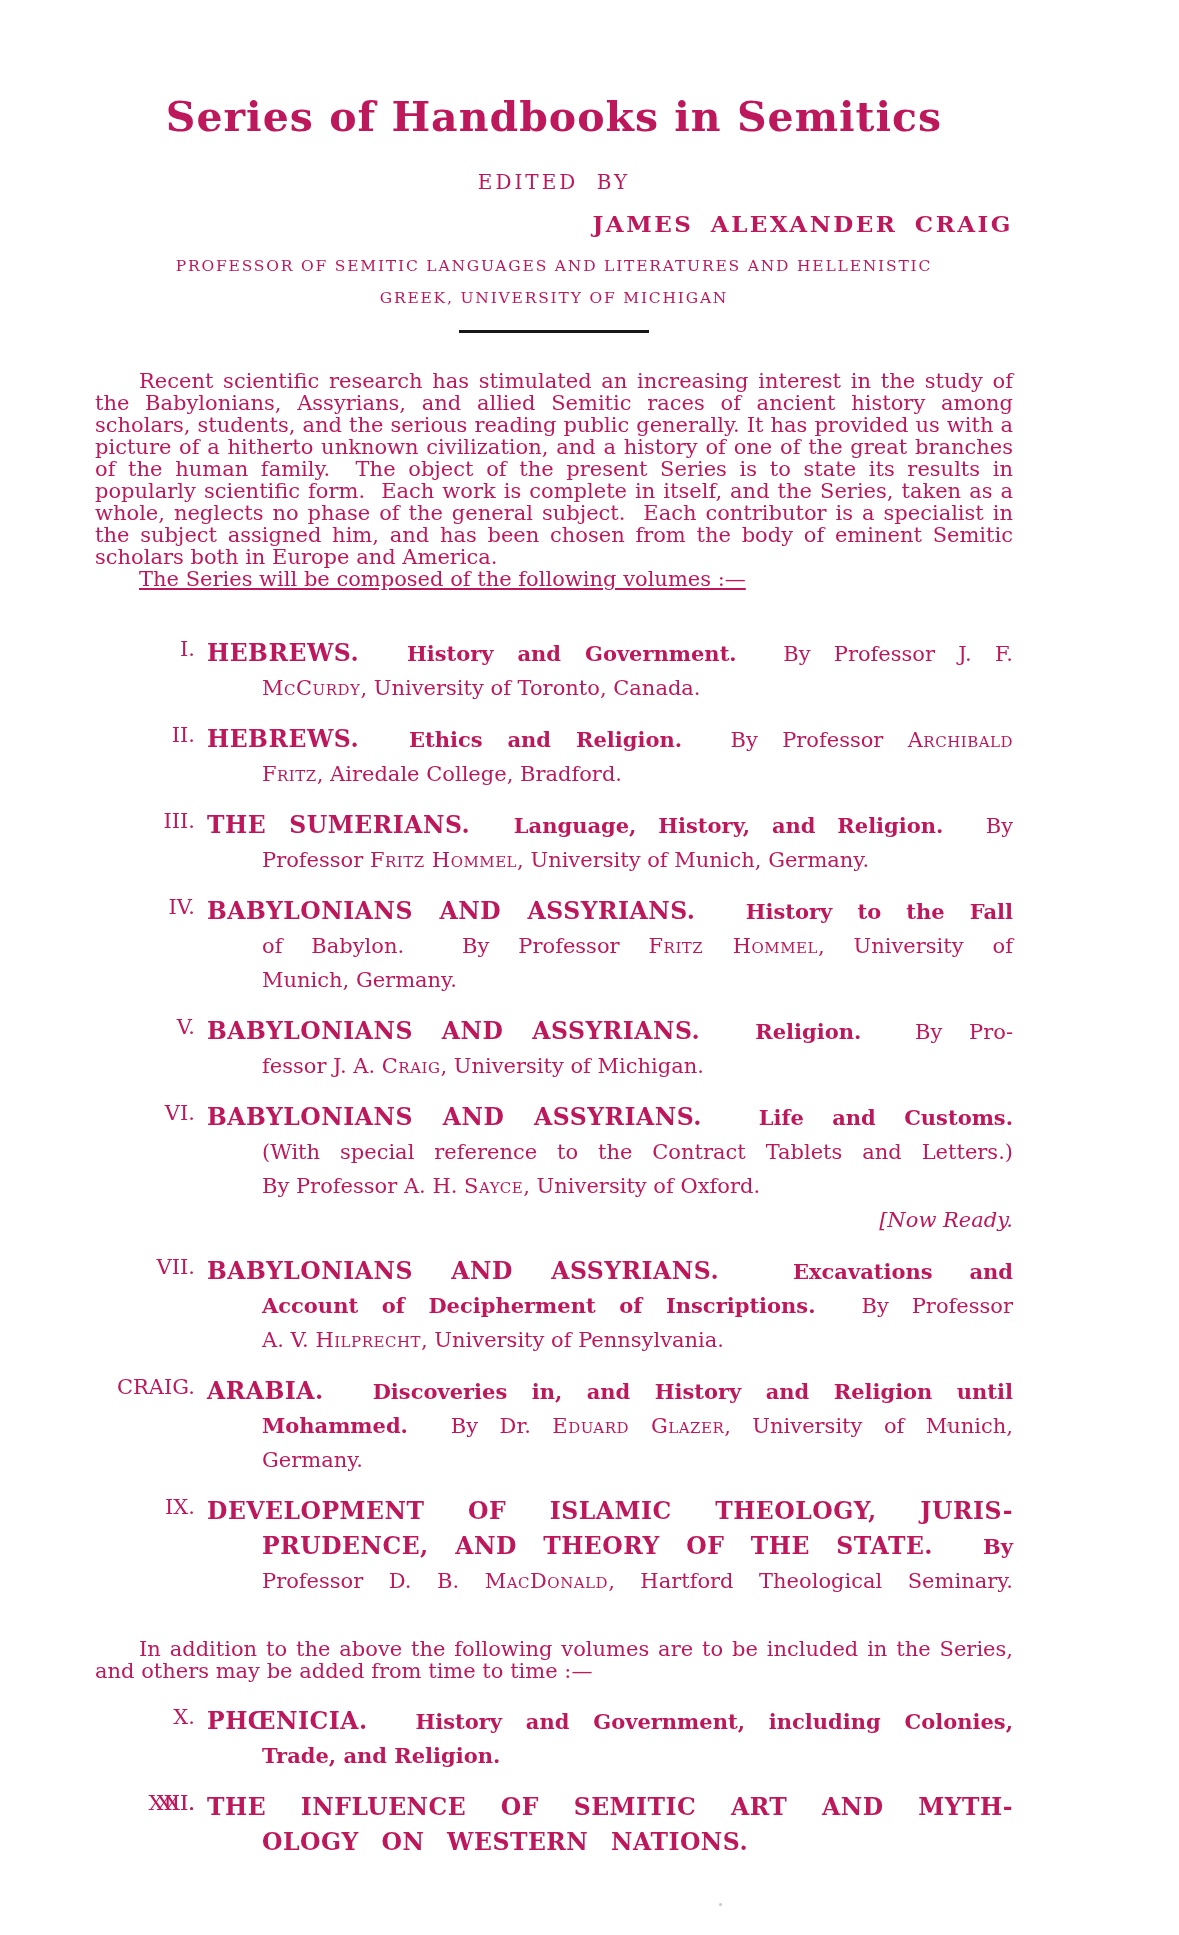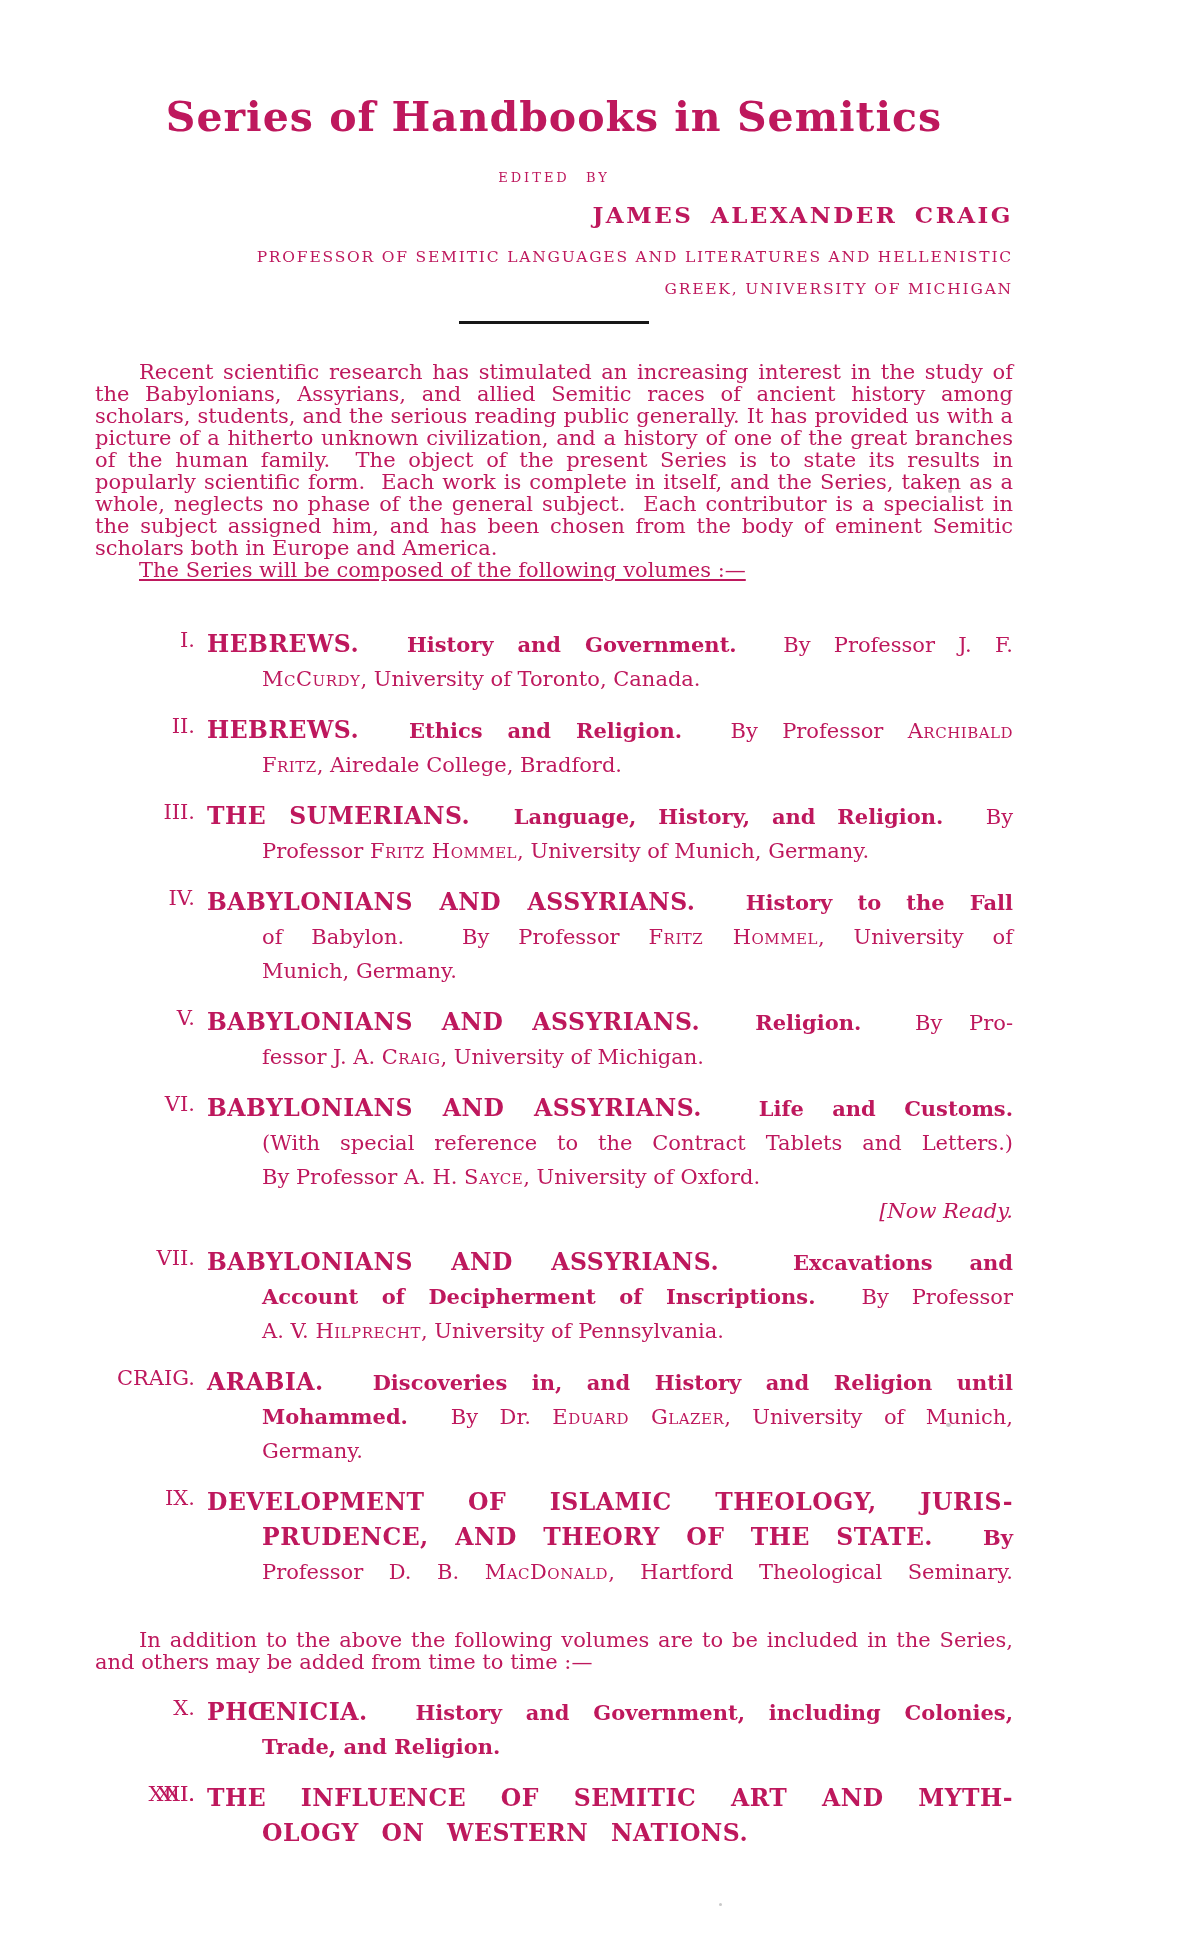--- a/index.html
+++ b/index.html
@@ -2,23 +2,23 @@
 <html><head>
 <meta charset="utf-8">
 <style>
   html,body{margin:0;padding:0;background:#ffffff;}
   .page{
     position:relative;width:1179px;height:1935px;margin:0 auto;background:#ffffff;
     font-family:"DejaVu Serif","Liberation Serif",serif;color:#be185d;overflow:hidden;
   }
   .content{position:absolute;left:95px;top:0;width:918px;}
   .title{margin:95px 0 0;text-align:center;font-size:41px;font-weight:bold;letter-spacing:1px;line-height:1.1;}
-  .edited{margin:30px 0 0;text-align:center;font-size:13px;letter-spacing:3px;word-spacing:9px;}
+  .edited{margin:30px 0 0;text-align:center;font-size:20px;letter-spacing:3px;word-spacing:9px;}
   .editor{margin:16px 0 0;text-align:right;font-size:23px;font-weight:bold;letter-spacing:2.5px;word-spacing:7px;}
-  .role{margin:13px 0 3px;text-align:right;font-size:15.5px;letter-spacing:1.8px;line-height:32px;}
+  .role{margin:13px 0 3px;text-align:center;font-size:15.5px;letter-spacing:1.8px;line-height:32px;}
   .rule{width:190px;height:3px;background:#171717;margin:16px auto 0;}
   .para{margin:37px 0 0;font-size:21px;line-height:22px;text-align:justify;text-align-last:left;text-indent:44px;}
   .series-line{margin:0;font-size:21px;line-height:22px;text-indent:44px;text-decoration:underline;}
   .vol-list{margin-top:46px;}
   .vol-item{position:relative;padding-left:112px;margin-bottom:17px;}
   .vol-num{position:absolute;left:0;top:1px;width:100px;text-align:right;font-size:21px;}
   .vline{font-size:21px;line-height:34px;text-align:justify;text-align-last:left;}
   .vline.flush{text-align-last:justify;}
   .vline.cont{padding-left:55px;}
   .vline.right{text-align-last:right;}

